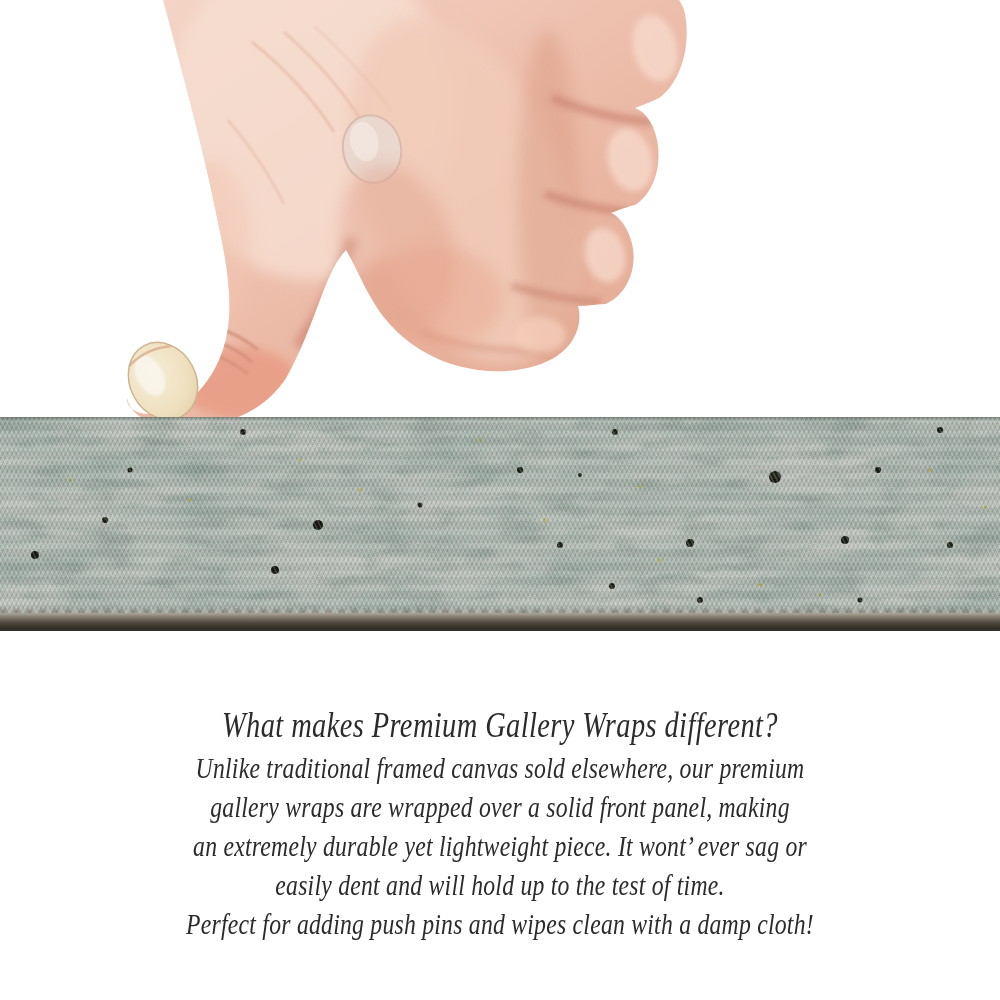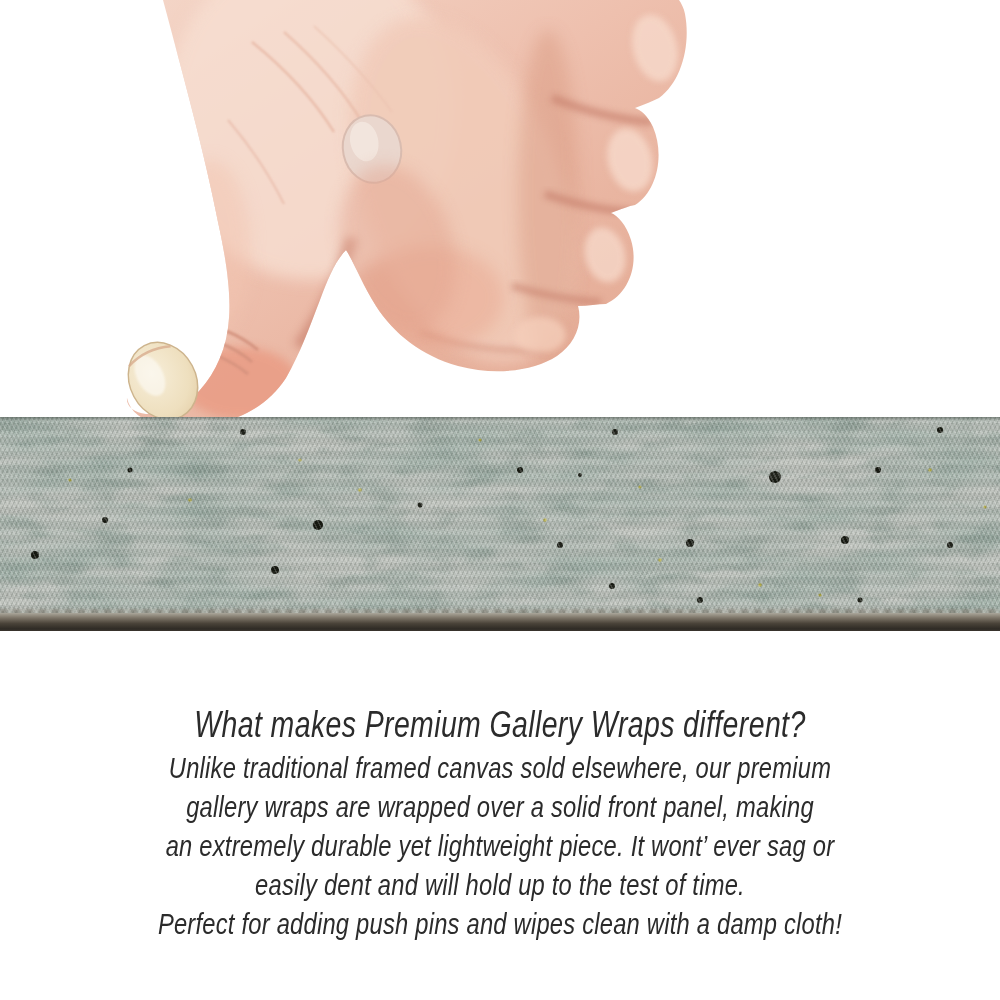--- a/index.html
+++ b/index.html
@@ -1,18 +1,18 @@
 <!DOCTYPE html>
 <html><head>
 <meta charset="utf-8">
 <style>
   html,body{margin:0;padding:0;background:#ffffff;}
   .stage{
     position:relative;width:1000px;height:1000px;background:#ffffff;
-    overflow:hidden;font-family:Liberation Sans, sans-serif;
+    overflow:hidden;font-family:Liberation Serif, serif;
   }
   
   .hand-wrap{position:absolute;left:0;top:0;width:1000px;height:440px;}
   .hand-wrap svg{display:block;}
   
   .canvas-strip{position:absolute;left:0;top:417px;width:1000px;height:214px;}
   .canvas-texture{position:absolute;left:0;top:0;width:1000px;height:196px;}
   .canvas-weave{
     position:absolute;left:0;top:0;width:1000px;height:196px;
     background:

